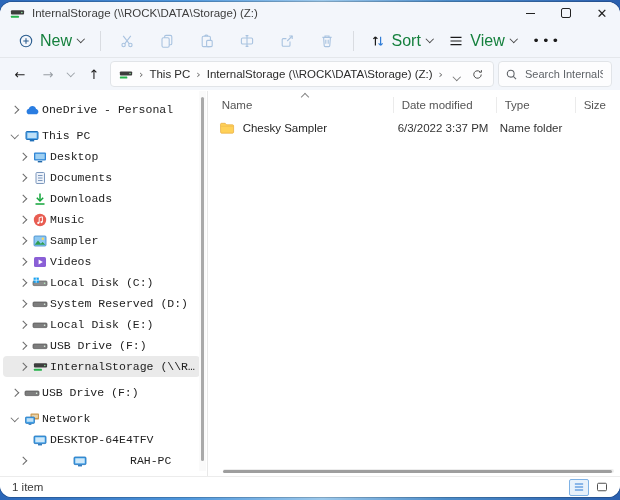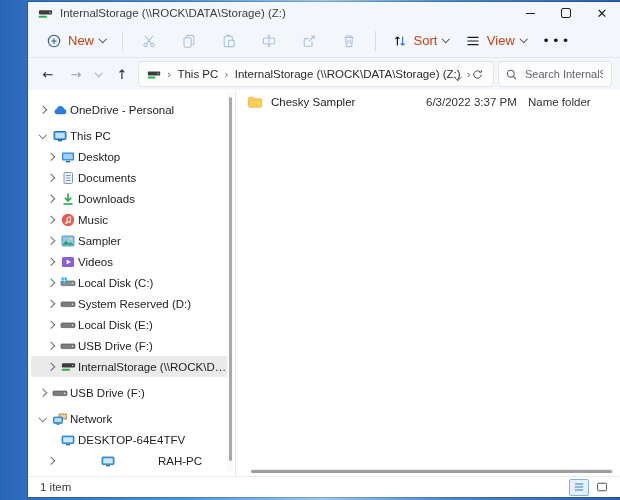--- a/index.html
+++ b/index.html
@@ -1,32 +1,32 @@
 <!DOCTYPE html>
 <html><head>
 <meta charset="utf-8">
 <style>
   html,body{margin:0;padding:0;background:#777;}
   .screen{position:relative;width:620px;height:500px;overflow:hidden;
     font-family:"Liberation Sans","DejaVu Sans",sans-serif;
     background:linear-gradient(90deg,#2a66b8,#4f97dc 30%,#9cc9ec 52%,#4c8cc9 72%,#2a5fae 100%);}
   .window{position:absolute;left:0;top:2px;right:0;bottom:3px;background:#fff;
-    border-radius:0;overflow:hidden;box-shadow:0 0 0 1px rgba(0,0,0,.18);margin-left:28px;}
+    border-radius:12px;overflow:hidden;box-shadow:0 0 0 1px rgba(0,0,0,.18);}
   
   .titlebar{height:22px;display:flex;align-items:center;padding:0 0 0 10px;background:#f3f6fb;}
   .titlebar .app-icon{width:15px;height:15px;margin-right:7px;display:inline-flex;}
   .title-text{font-size:11.5px;color:#3d3d3d;flex:1;white-space:nowrap;overflow:hidden;}
   .win-controls{display:flex;height:100%;}
   .win-btn{width:36px;height:100%;display:flex;align-items:center;justify-content:center;color:#222;}
   .min-glyph{width:9px;height:1px;background:#222;display:inline-block;}
   .max-glyph{width:8px;height:8px;border:1px solid #222;border-radius:2px;display:inline-block;}
   .close-glyph{font-size:13px;line-height:1;font-family:"DejaVu Sans",sans-serif;color:#222;}
   
   .toolbar{height:33px;display:flex;align-items:center;padding:0 10px;background:#f3f6fb;border-bottom:1px solid #e4e7eb;}
-  .tb-btn{display:flex;align-items:center;gap:6px;padding:5px 8px;border-radius:4px;font-size:13px;color:#c2410c;}
+  .tb-btn{display:flex;align-items:center;gap:6px;padding:5px 8px;border-radius:4px;font-size:16px;color:#15803d;}
   .tb-icon{width:16px;height:16px;display:inline-flex;}
   .tb-sep{width:1px;height:20px;background:#d9dce1;margin:0 8px;}
   .tb-disabled-group{display:flex;align-items:center;gap:12px;padding:0 4px;}
   .tb-icon-btn{width:16px;height:16px;display:inline-flex;padding:5px 6px;}
   .chev{display:inline-block;width:4.5px;height:4.5px;border-right:1.2px solid #444;border-bottom:1.2px solid #444;transform:rotate(45deg);margin-top:-3px;}
   .more-dots{font-size:13px;letter-spacing:2px;color:#1a1a1a;padding:0 8px;font-family:"DejaVu Sans",sans-serif;}
   
   .addressbar{height:32px;display:flex;align-items:center;padding:0 8px;background:#f3f6fb;gap:4px;}
   .nav-btn{width:24px;height:24px;display:flex;align-items:center;justify-content:center;
     font-family:"DejaVu Sans",sans-serif;font-size:13px;color:#1a1a1a;border-radius:4px;}
@@ -52,21 +52,21 @@
   .side-item{height:21px;display:flex;align-items:center;font-size:11.5px;color:#222;
     border-radius:4px;margin:0 3px;white-space:nowrap;}
   .side-item.gap{margin-top:5px;}
   .side-item.sel{background:#eaeaea;}
   .exp{width:15px;display:inline-flex;justify-content:center;flex:none;}
   .exp i{display:inline-block;width:4.5px;height:4.5px;border-right:1.2px solid #6d6d6d;border-bottom:1.2px solid #6d6d6d;}
   .exp.right i{transform:rotate(-45deg);}
   .exp.down i{transform:rotate(45deg);margin-top:-2px;}
   .sicon{width:20px;height:16px;display:inline-flex;flex:none;}
   .sicon svg{margin:auto;}
-  .slabel{overflow:hidden;text-overflow:ellipsis;}
+  .slabel{overflow:hidden;text-overflow:ellipsis;font-family:Liberation Mono, monospace;}
   .side-scroll{position:absolute;top:89px;left:199px;width:7px;bottom:26px;background:#fafafa;}
   .side-scroll .thumb{position:absolute;top:6px;bottom:10px;left:2px;width:3px;background:#a9a9a9;border-radius:2px;}
   
   .filearea{flex:1;border-left:1px solid #e8e8e8;position:relative;margin-left:4px;}
   .col-headers{display:flex;height:24px;align-items:center;margin:2px 8px 0 0;position:relative;font-size:11.5px;color:#555;}
   .colh{padding:0 6px 0 8px;height:16px;line-height:16px;}
   .colh.name{width:165px;padding-left:14px;}
   .colh.date{width:88px;border-left:1px solid #ebebeb;}
   .colh.type{width:64px;border-left:1px solid #ebebeb;}
   .colh.size{flex:1;border-left:1px solid #ebebeb;}
@@ -463,20 +463,27 @@
               <svg width="16" height="16" viewBox="0 0 16 16">
                 <rect x="2" y="4" width="12" height="7.6" rx="1" fill="#3fa0e8" stroke="#1f6fb8" stroke-width=".8"></rect>
                 <rect x="3.3" y="5.3" width="9.4" height="5" fill="#cfe8f9"></rect>
                 <rect x="6" y="12.1" width="4" height="1.3" fill="#1f6fb8"></rect>
               </svg>
             </span>
             <span class="slabel">RAH-PC</span>
           </div>
         </div>
       <div class="filearea">
+        <div class="col-headers">
+          <span class="sort-caret"></span>
+          <span class="colh name">Name</span>
+          <span class="colh date">Date modified</span>
+          <span class="colh type">Type</span>
+          <span class="colh size">Size</span>
+        </div>
         <div id="rows">
             <div class="file-row">
               <span class="cell name">
                 <span class="row-icon">
                   <svg width="16" height="16" viewBox="0 0 16 16">
                     <path d="M1.5 4.3c0-.5.4-1 1-1h3.7l1.4 1.5h6c.5 0 1 .4 1 1v6.4c0 .5-.5 1-1 1h-11c-.6 0-1-.5-1-1z" fill="#ffd158" stroke="#e7a93c" stroke-width=".7"></path>
                     <path d="M1.5 6.2h13.1" stroke="#f4c052" stroke-width="1"></path>
                   </svg>
                 </span>
                 <span>Chesky Sampler</span>

